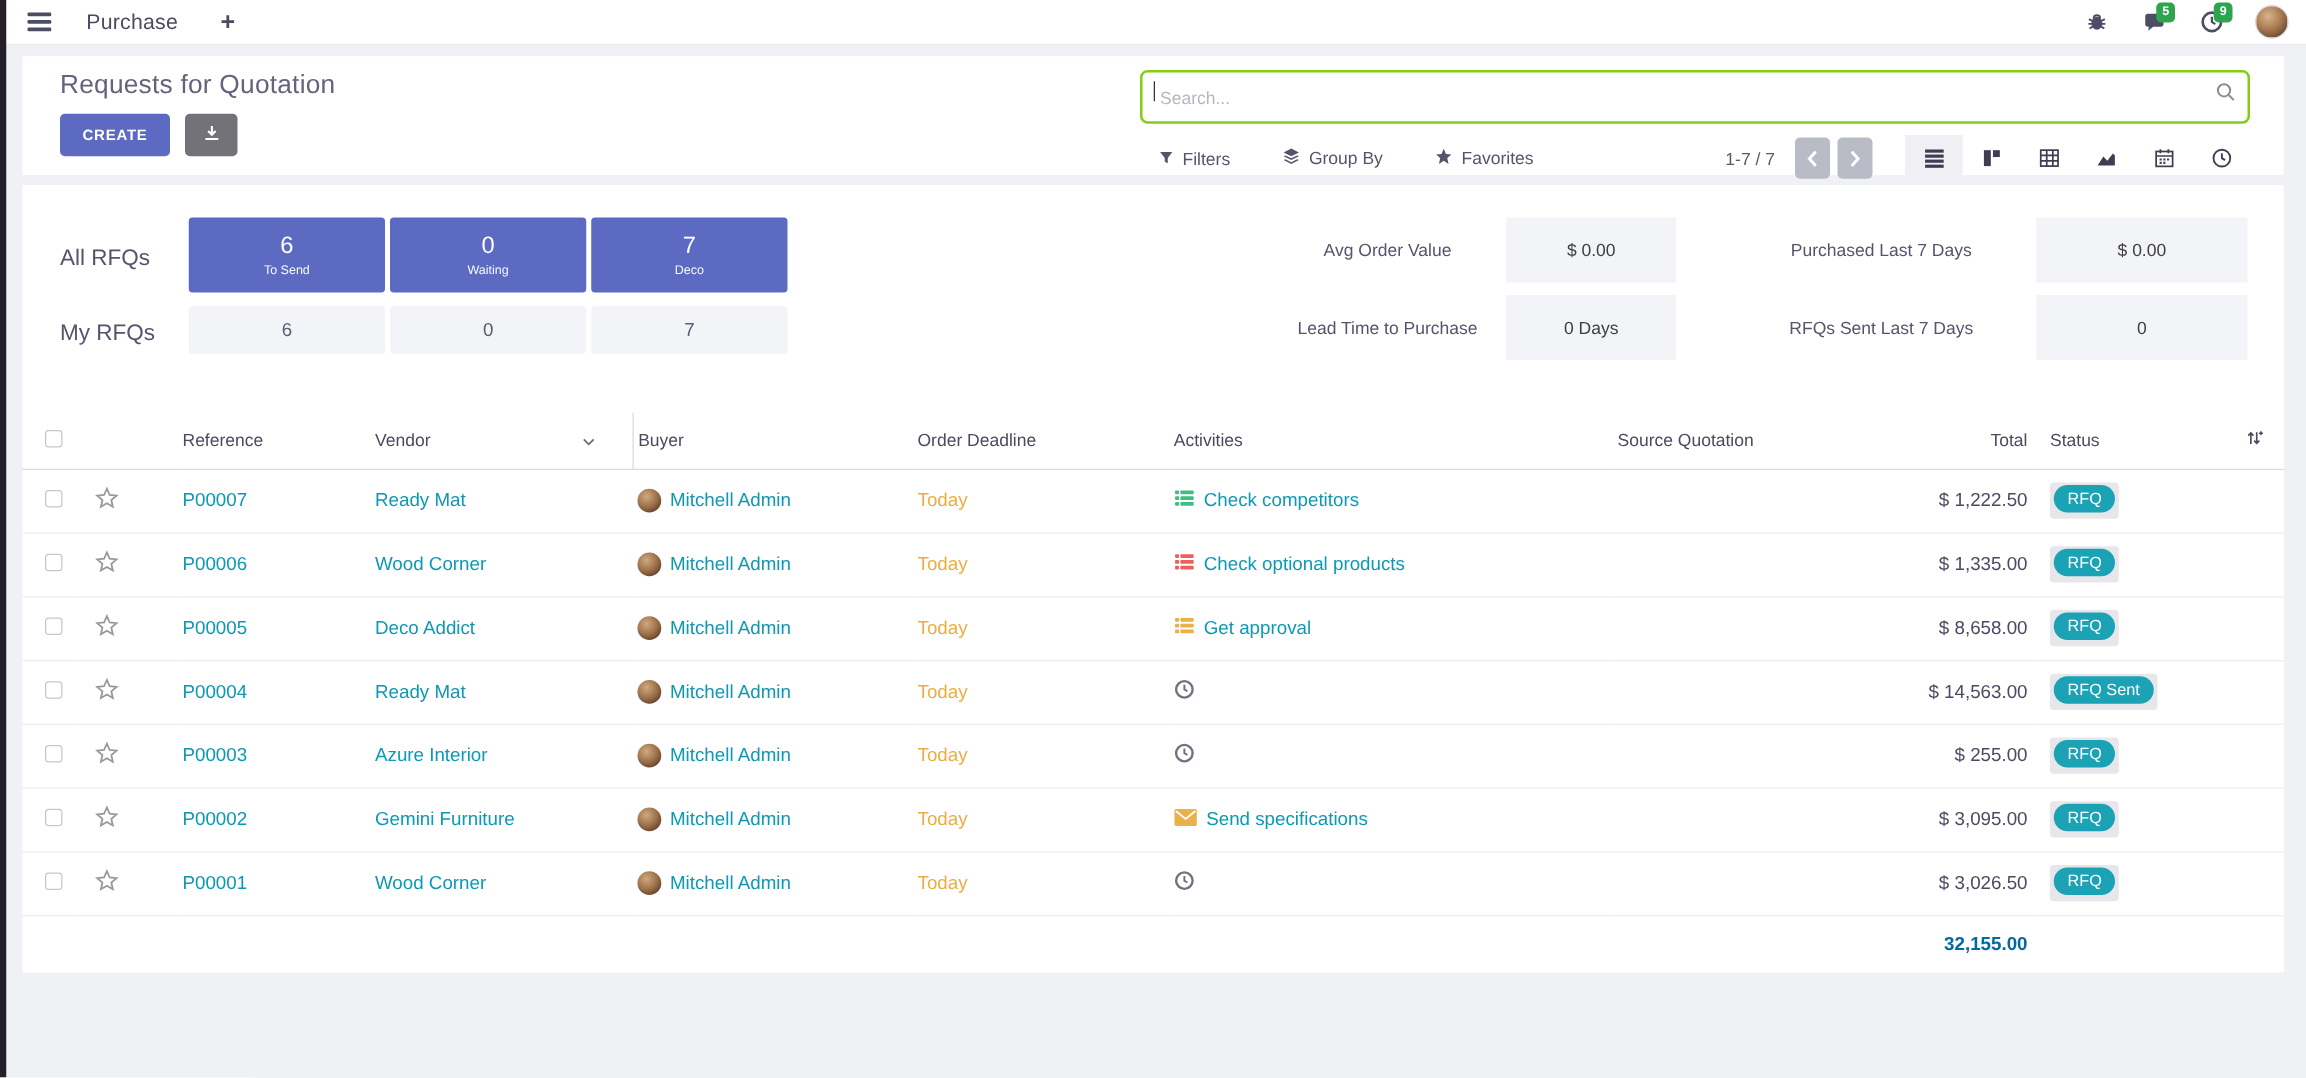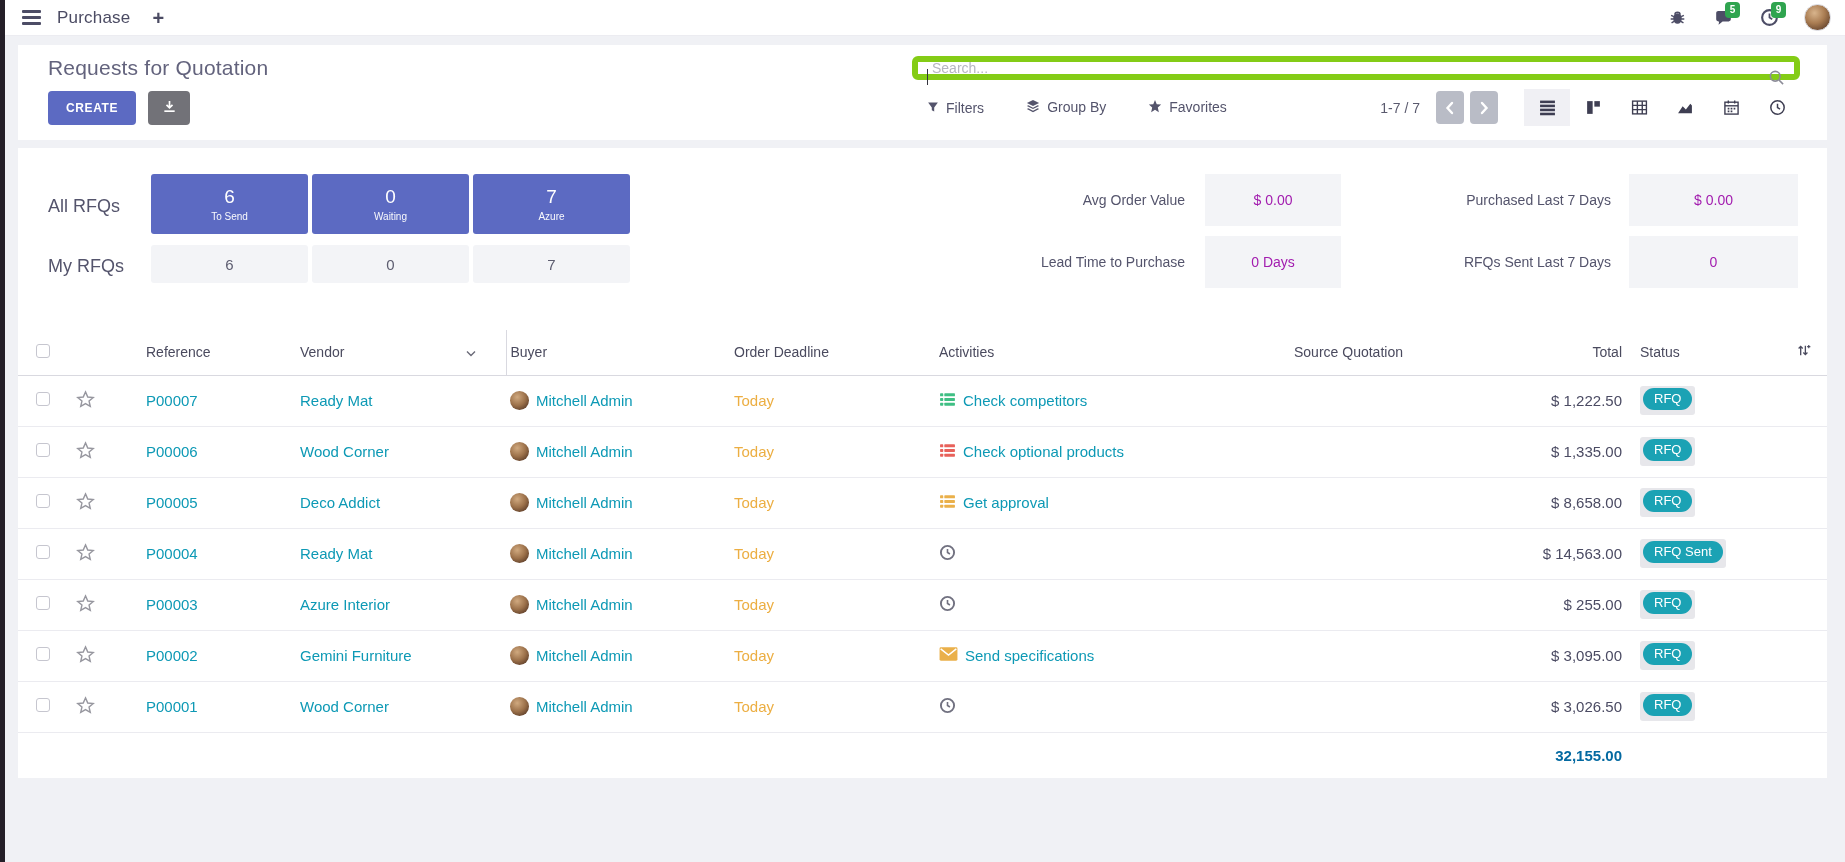--- a/index.html
+++ b/index.html
@@ -12,21 +12,21 @@
     position:relative;
   }
   .left-edge { position:absolute; left:0; top:0; width:5px; height:862px; background:#241f28; z-index:50; }
 
   
   .navbar {
     height:36px; background:#fff; border-bottom:1px solid #ececf1;
     display:flex; align-items:center; justify-content:space-between;
     padding:0 14px 0 22px;
   }
-  .nav-left { display:flex; align-items:center; gap:16px;justify-content:space-between; }
+  .nav-left { display:flex; align-items:center; gap:28px;justify-content:space-between; }
   .hamburger { display:flex; flex-direction:column; gap:3px; cursor:pointer; }
   .hamburger span { width:19px; height:3px; background:#4d4d66; border-radius:1px; }
   .app-name { font-size:17px; color:#4b4b63; letter-spacing:.2px; }
   .nav-plus { font-size:20px; font-weight:700; color:#4b4b63; line-height:1; margin-left:6px; cursor:pointer; }
   .nav-right { display:flex; align-items:center; gap:24px; }
   .nav-icon { position:relative; width:22px; height:22px; display:flex; align-items:center; justify-content:center; color:#4d4d66; cursor:pointer; }
   .nav-badge {
     position:absolute; top:-5px; left:13px; background:#2fa44f; color:#fff;
     font-size:10px; font-weight:700; line-height:1; padding:3px 4px; border-radius:4px; min-width:15px; text-align:center;
   }
@@ -46,21 +46,21 @@
     background:#5c6ac2; color:#fff; border:none; border-radius:4px;
     font-family:inherit; font-size:12px; font-weight:700; letter-spacing:.6px;
     padding:0 18px; height:34px; cursor:pointer;
   }
   .btn-export {
     background:#727278; color:#fff; border:none; border-radius:4px;
     width:42px; height:34px; display:flex; align-items:center; justify-content:center; cursor:pointer;
   }
   .cp-right { width:888px; }
   .search-box {
-    position:relative; height:24px; border:6px solid #84cc16; border-radius:6px; background:#fff;
+    position:relative; height:43px; border:2px solid #84cc16; border-radius:6px; background:#fff;
     display:flex; align-items:flex-end;
   }
   .search-box input {
     flex:1; border:none; outline:none; height:100%; padding:0 30px 0 14px;
     font-family:inherit; font-size:14px; color:#4b4b63; background:transparent;
   }
   .search-box input::placeholder { color:#b6b6c0; }
   .search-caret { position:absolute; left:9px; top:7px; width:1px; height:16px; background:#33333d; }
   .search-mag { position:absolute; right:9px; top:7px; color:#8b8b97; }
   .cp-toolbar { display:flex; align-items:center; margin-top:9px; padding-left:15px; font-size:14px; color:#54546c; }
@@ -84,26 +84,26 @@
     display:flex; flex-direction:column; align-items:center; justify-content:center; gap:3px; cursor:pointer;
   }
   .dash-box .num { font-size:19px; }
   .dash-box .cap { font-size:10px; opacity:.96; }
   .dash-box-muted {
     background:#f3f4f7; border-radius:3px; height:38px; color:#5d5d70; font-size:15px;
     display:flex; align-items:center; justify-content:center; cursor:pointer;
   }
   .kpi-grid { display:flex; flex-direction:column; gap:10px; padding-top:0; }
   .kpi-row { display:flex; align-items:center; }
-  .kpi-label { font-size:14px; color:#54546c; text-align:right; }
+  .kpi-label { font-size:14px; color:#54546c; text-align:center; }
   .kpi-label.w1 { width:150px; }
   .kpi-label.w2 { width:212px; margin-left:58px; }
   .kpi-box {
     background:#f3f4f7; height:52px; display:flex; align-items:center; justify-content:center;
-    font-size:14px; color:#a21caf;
+    font-size:14px; color:#404040;
   }
   .kpi-box.w1 { width:136px; margin-left:20px; }
   .kpi-box.w2 { width:169px; margin-left:18px; }
 
   
   table { table-layout:fixed; width:100%; border-collapse:collapse; }
   th, td { padding:0 4px; font-weight:400; }
   col.c-sel { width:44px; }  col.c-star { width:80px; } col.c-ref { width:154px; }
   col.c-ven { width:210px; } col.c-buy { width:224px; } col.c-dl { width:205px; }
   col.c-act { width:355px; } col.c-src { width:230px; } col.c-tot { width:110px; }
@@ -295,21 +295,21 @@
           <div class="dash-box">
             <div class="num">6</div>
             <div class="cap">To Send</div>
           </div>
           <div class="dash-box">
             <div class="num">0</div>
             <div class="cap">Waiting</div>
           </div>
           <div class="dash-box">
             <div class="num">7</div>
-            <div class="cap">Azure</div>
+            <div class="cap">Deco</div>
           </div>
           <div class="dash-label">My RFQs</div>
           <div class="dash-box-muted">6</div>
           <div class="dash-box-muted">0</div>
           <div class="dash-box-muted">7</div>
         </div>
       <div class="kpi-grid">
           <div class="kpi-row">
             <span class="kpi-label w1">Avg Order Value</span>
             <span class="kpi-box w1">$ 0.00</span>

